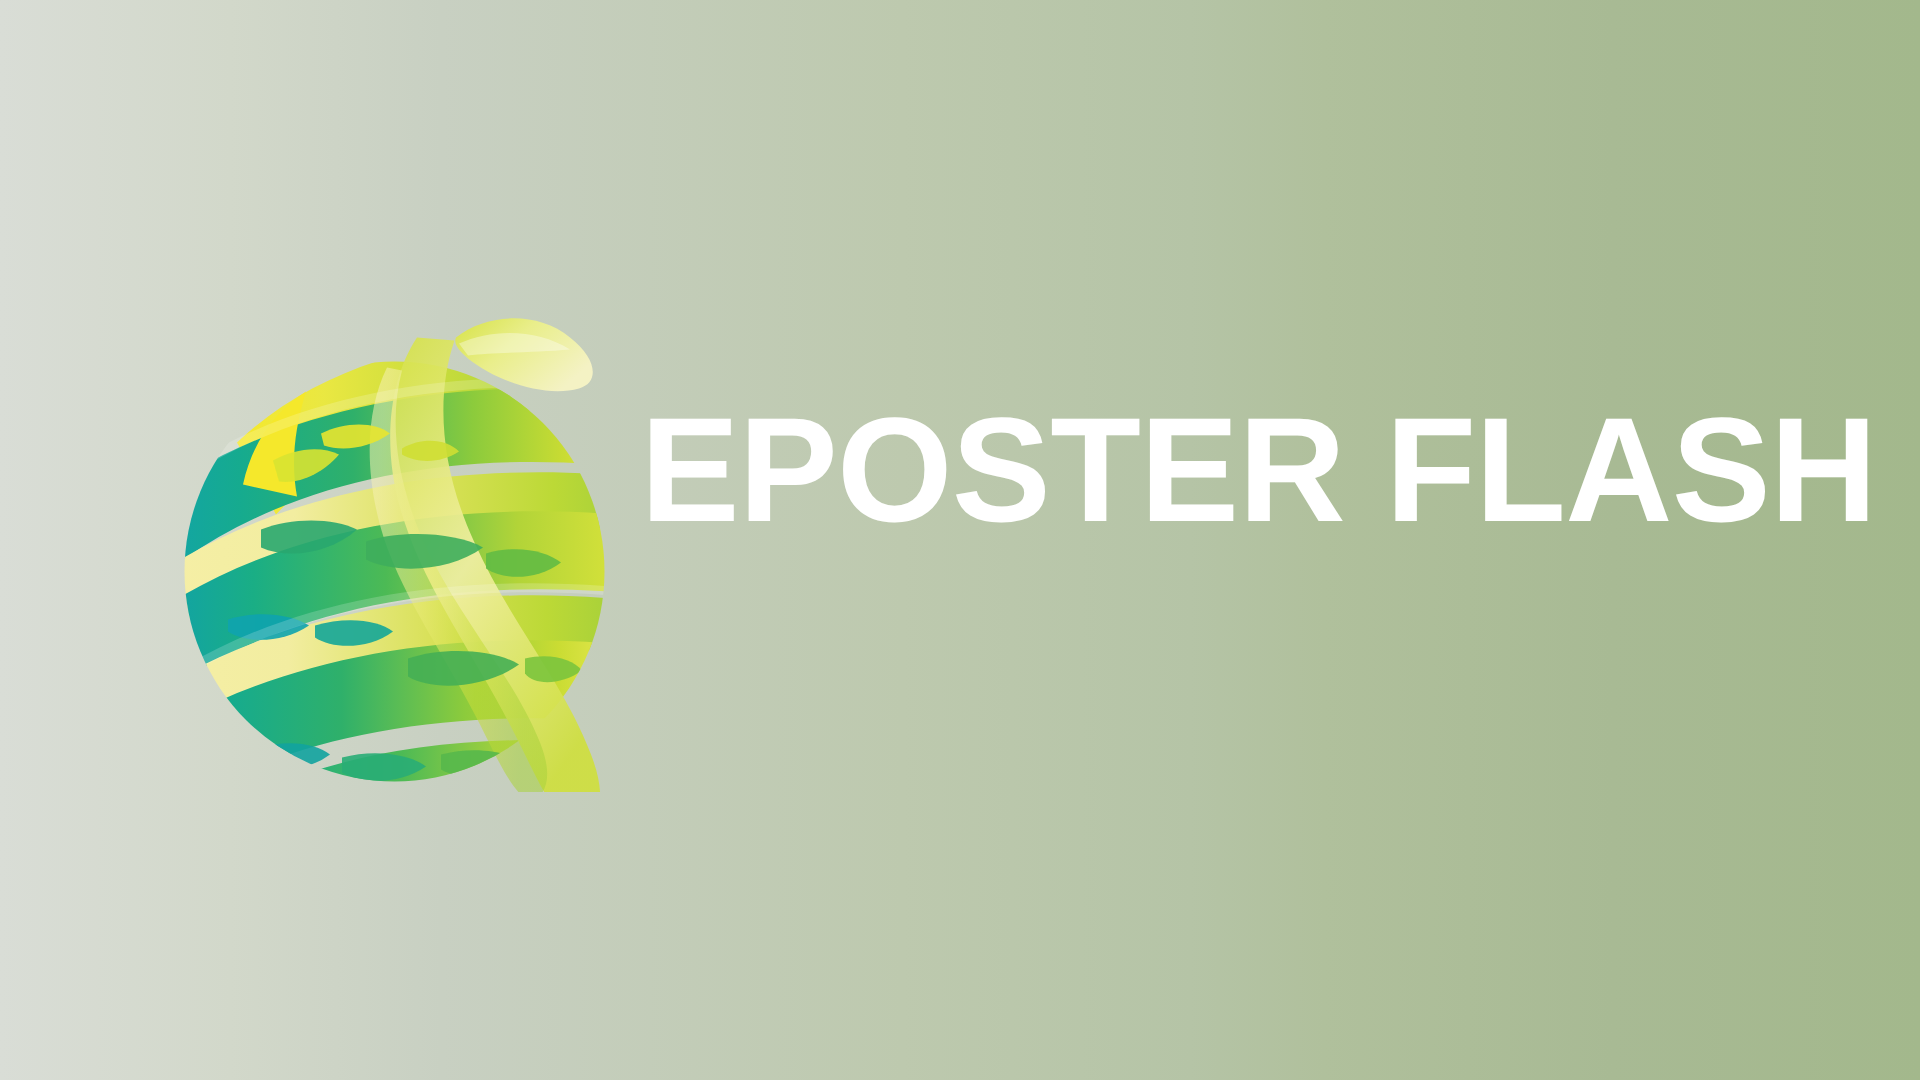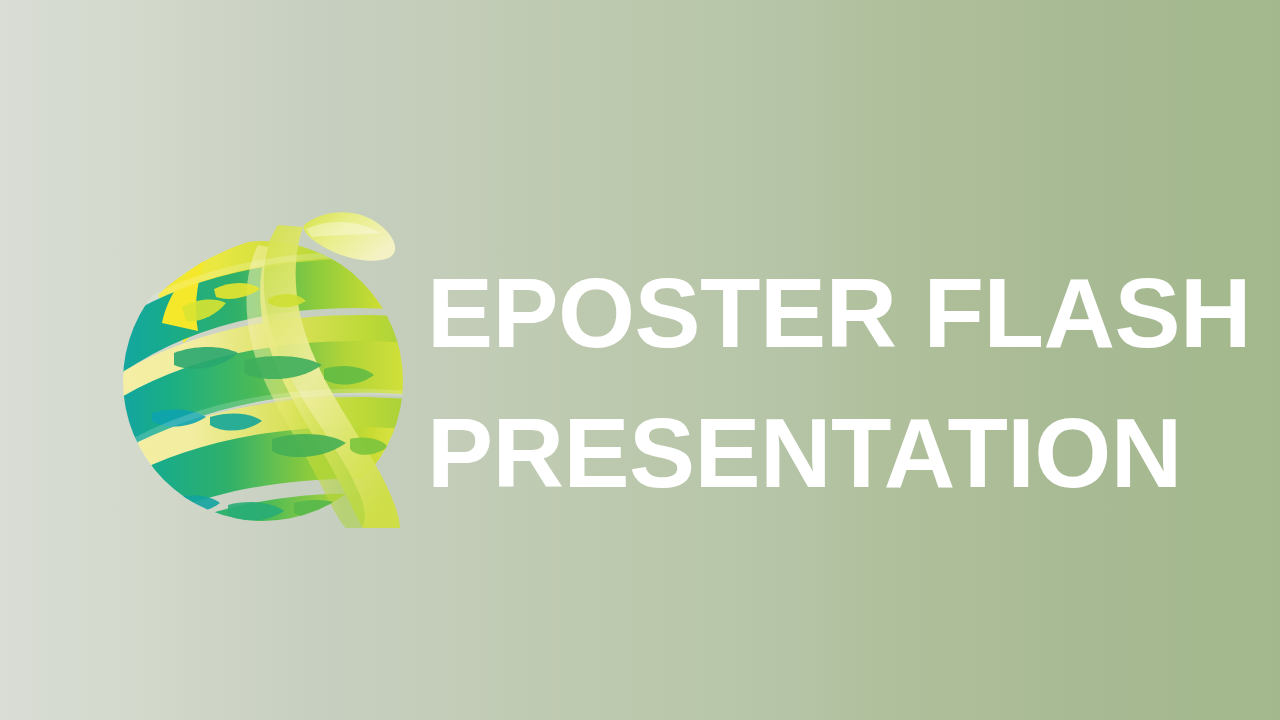--- a/index.html
+++ b/index.html
@@ -32,20 +32,21 @@
     width:290px; height:325px;
   }
   #logo svg { display:block; width:100%; height:100%; }
 
   
   #title-block {
     position:absolute;
     left:427px;
     top:243px;
     width:790px;
+    text-align:right;
   }
   .title-line {
     display:block;
     color:#ffffff;
     font-family:"Liberation Sans", sans-serif;
     font-weight:bold;
     font-size:99px;
     line-height:140px;
     letter-spacing:-0.5px;
     white-space:nowrap;
@@ -179,16 +180,15 @@
 
       <g clip-path="url(#sphere)" opacity="0.18">
         <path d="M-10,120 C60,66 170,40 292,52 L292,58 C172,46 62,72 -8,126 Z" fill="#ffffff"></path>
         <path d="M-14,254 C58,202 168,178 290,188 L290,194 C170,184 60,208 -12,260 Z" fill="#ffffff"></path>
       </g>
     </svg>
   </div>
 
   <div id="title-block">
     <span class="title-line">EPOSTER FLASH</span>
-    <span class="title-line">PRESENTATION</span>
   </div>
 
 </div>
 
 </body></html>

